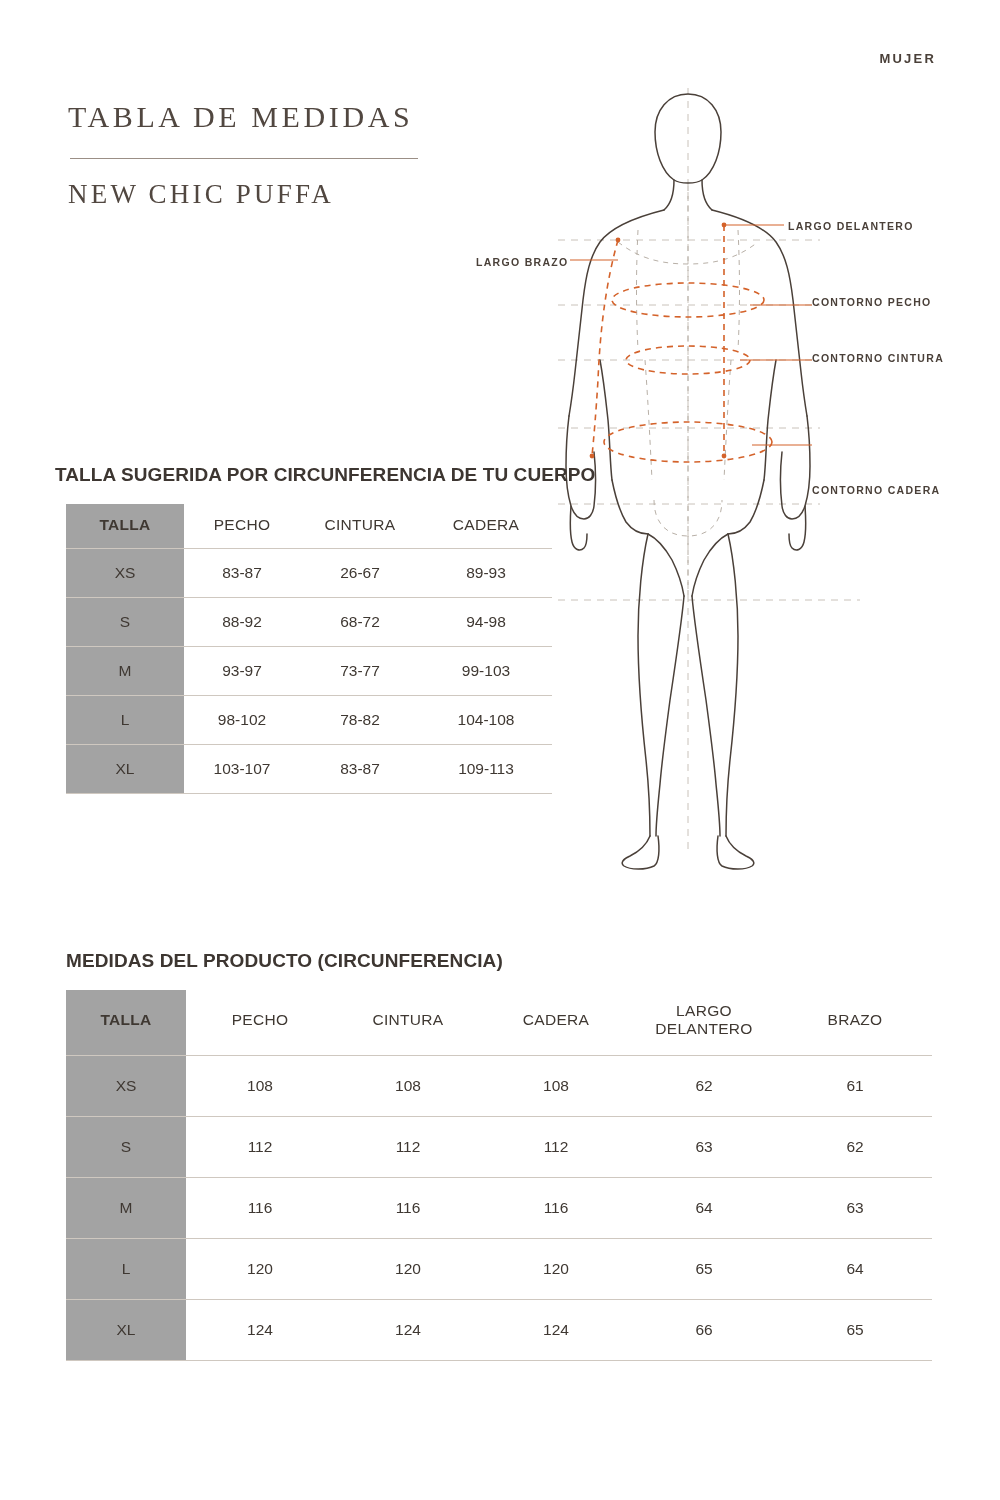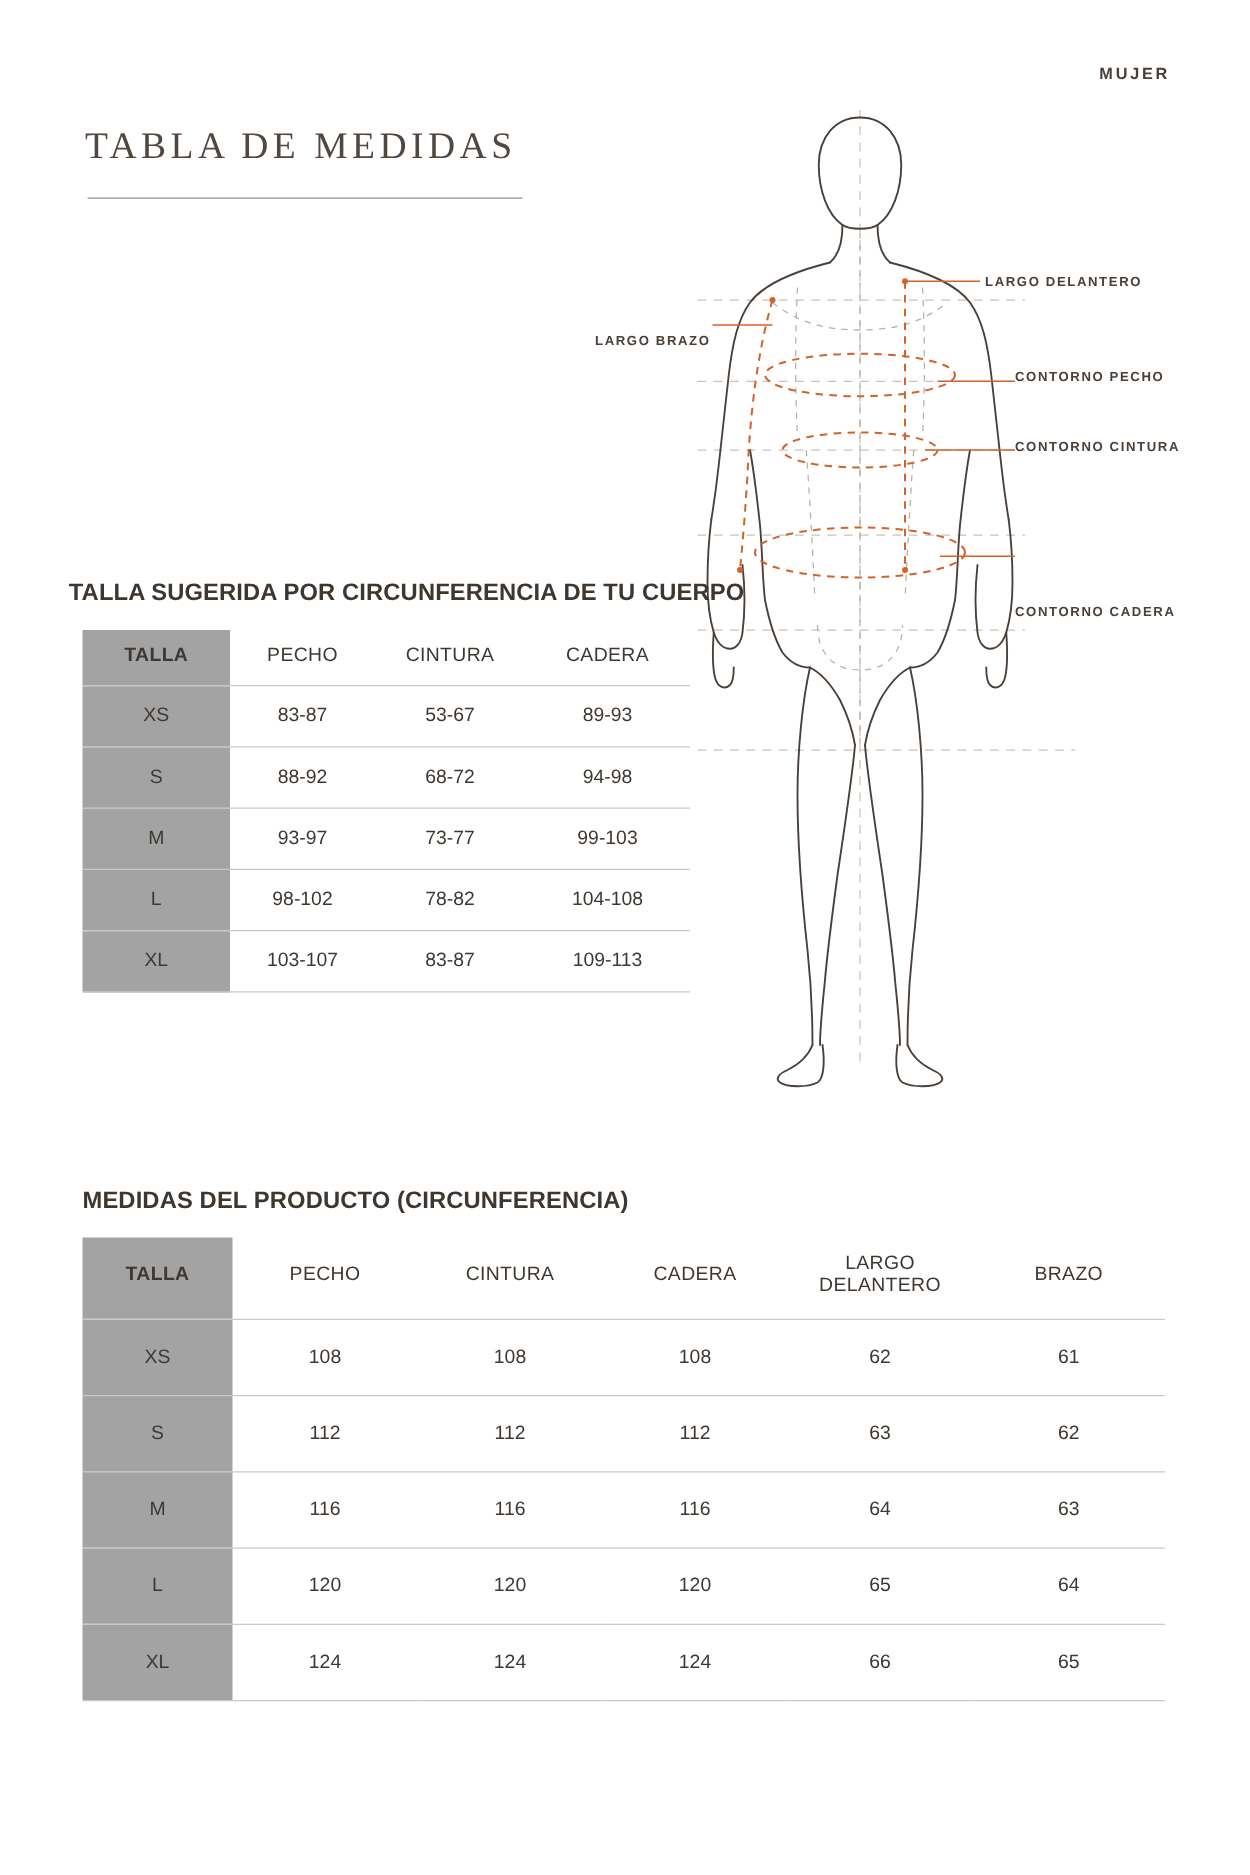--- a/index.html
+++ b/index.html
@@ -130,30 +130,31 @@
     font-size: 10.5px;
     font-weight: bold;
     letter-spacing: 1.3px;
     color: #4a4039;
     white-space: nowrap;
   }
   #callout-largo-delantero { left: 788px; top: 220px; }
   #callout-contorno-pecho  { left: 812px; top: 296px; }
   #callout-contorno-cintura{ left: 812px; top: 352px; }
   #callout-contorno-cadera { left: 812px; top: 440px; margin-top: 44px; }
-  #callout-largo-brazo     { left: 476px; top: 267px; }
+  #callout-largo-brazo     { left: 476px; top: 256px; }
 </style>
 </head>
 <body>
 
 <div class="gender-label">MUJER</div>
 
 <div class="title-block">
   <div class="title-main">TABLA DE MEDIDAS</div>
   <div class="title-rule"></div>
+  <div class="title-sub">NEW CHIC PUFFA</div>
 </div>
 
 <div id="figure">
   <svg width="540" height="820" viewBox="0 0 540 820" xmlns="http://www.w3.org/2000/svg">
     <g fill="none" stroke="#c9c2ba" stroke-width="1" stroke-dasharray="7 6">
       <line x1="248" y1="28" x2="248" y2="792"></line>
       <line x1="118" y1="180" x2="380" y2="180"></line>
       <line x1="118" y1="245" x2="380" y2="245"></line>
       <line x1="118" y1="300" x2="380" y2="300"></line>
       <line x1="118" y1="368" x2="380" y2="368"></line>
@@ -252,21 +253,21 @@
       <th class="col-talla">TALLA</th>
       <th>PECHO</th>
       <th>CINTURA</th>
       <th>CADERA</th>
     </tr>
   </thead>
   <tbody>
     <tr>
       <td class="col-talla">XS</td>
       <td>83-87</td>
-      <td>53-67</td>
+      <td>26-67</td>
       <td>89-93</td>
     </tr>
     <tr>
       <td class="col-talla">S</td>
       <td>88-92</td>
       <td>68-72</td>
       <td>94-98</td>
     </tr>
     <tr>
       <td class="col-talla">M</td>

